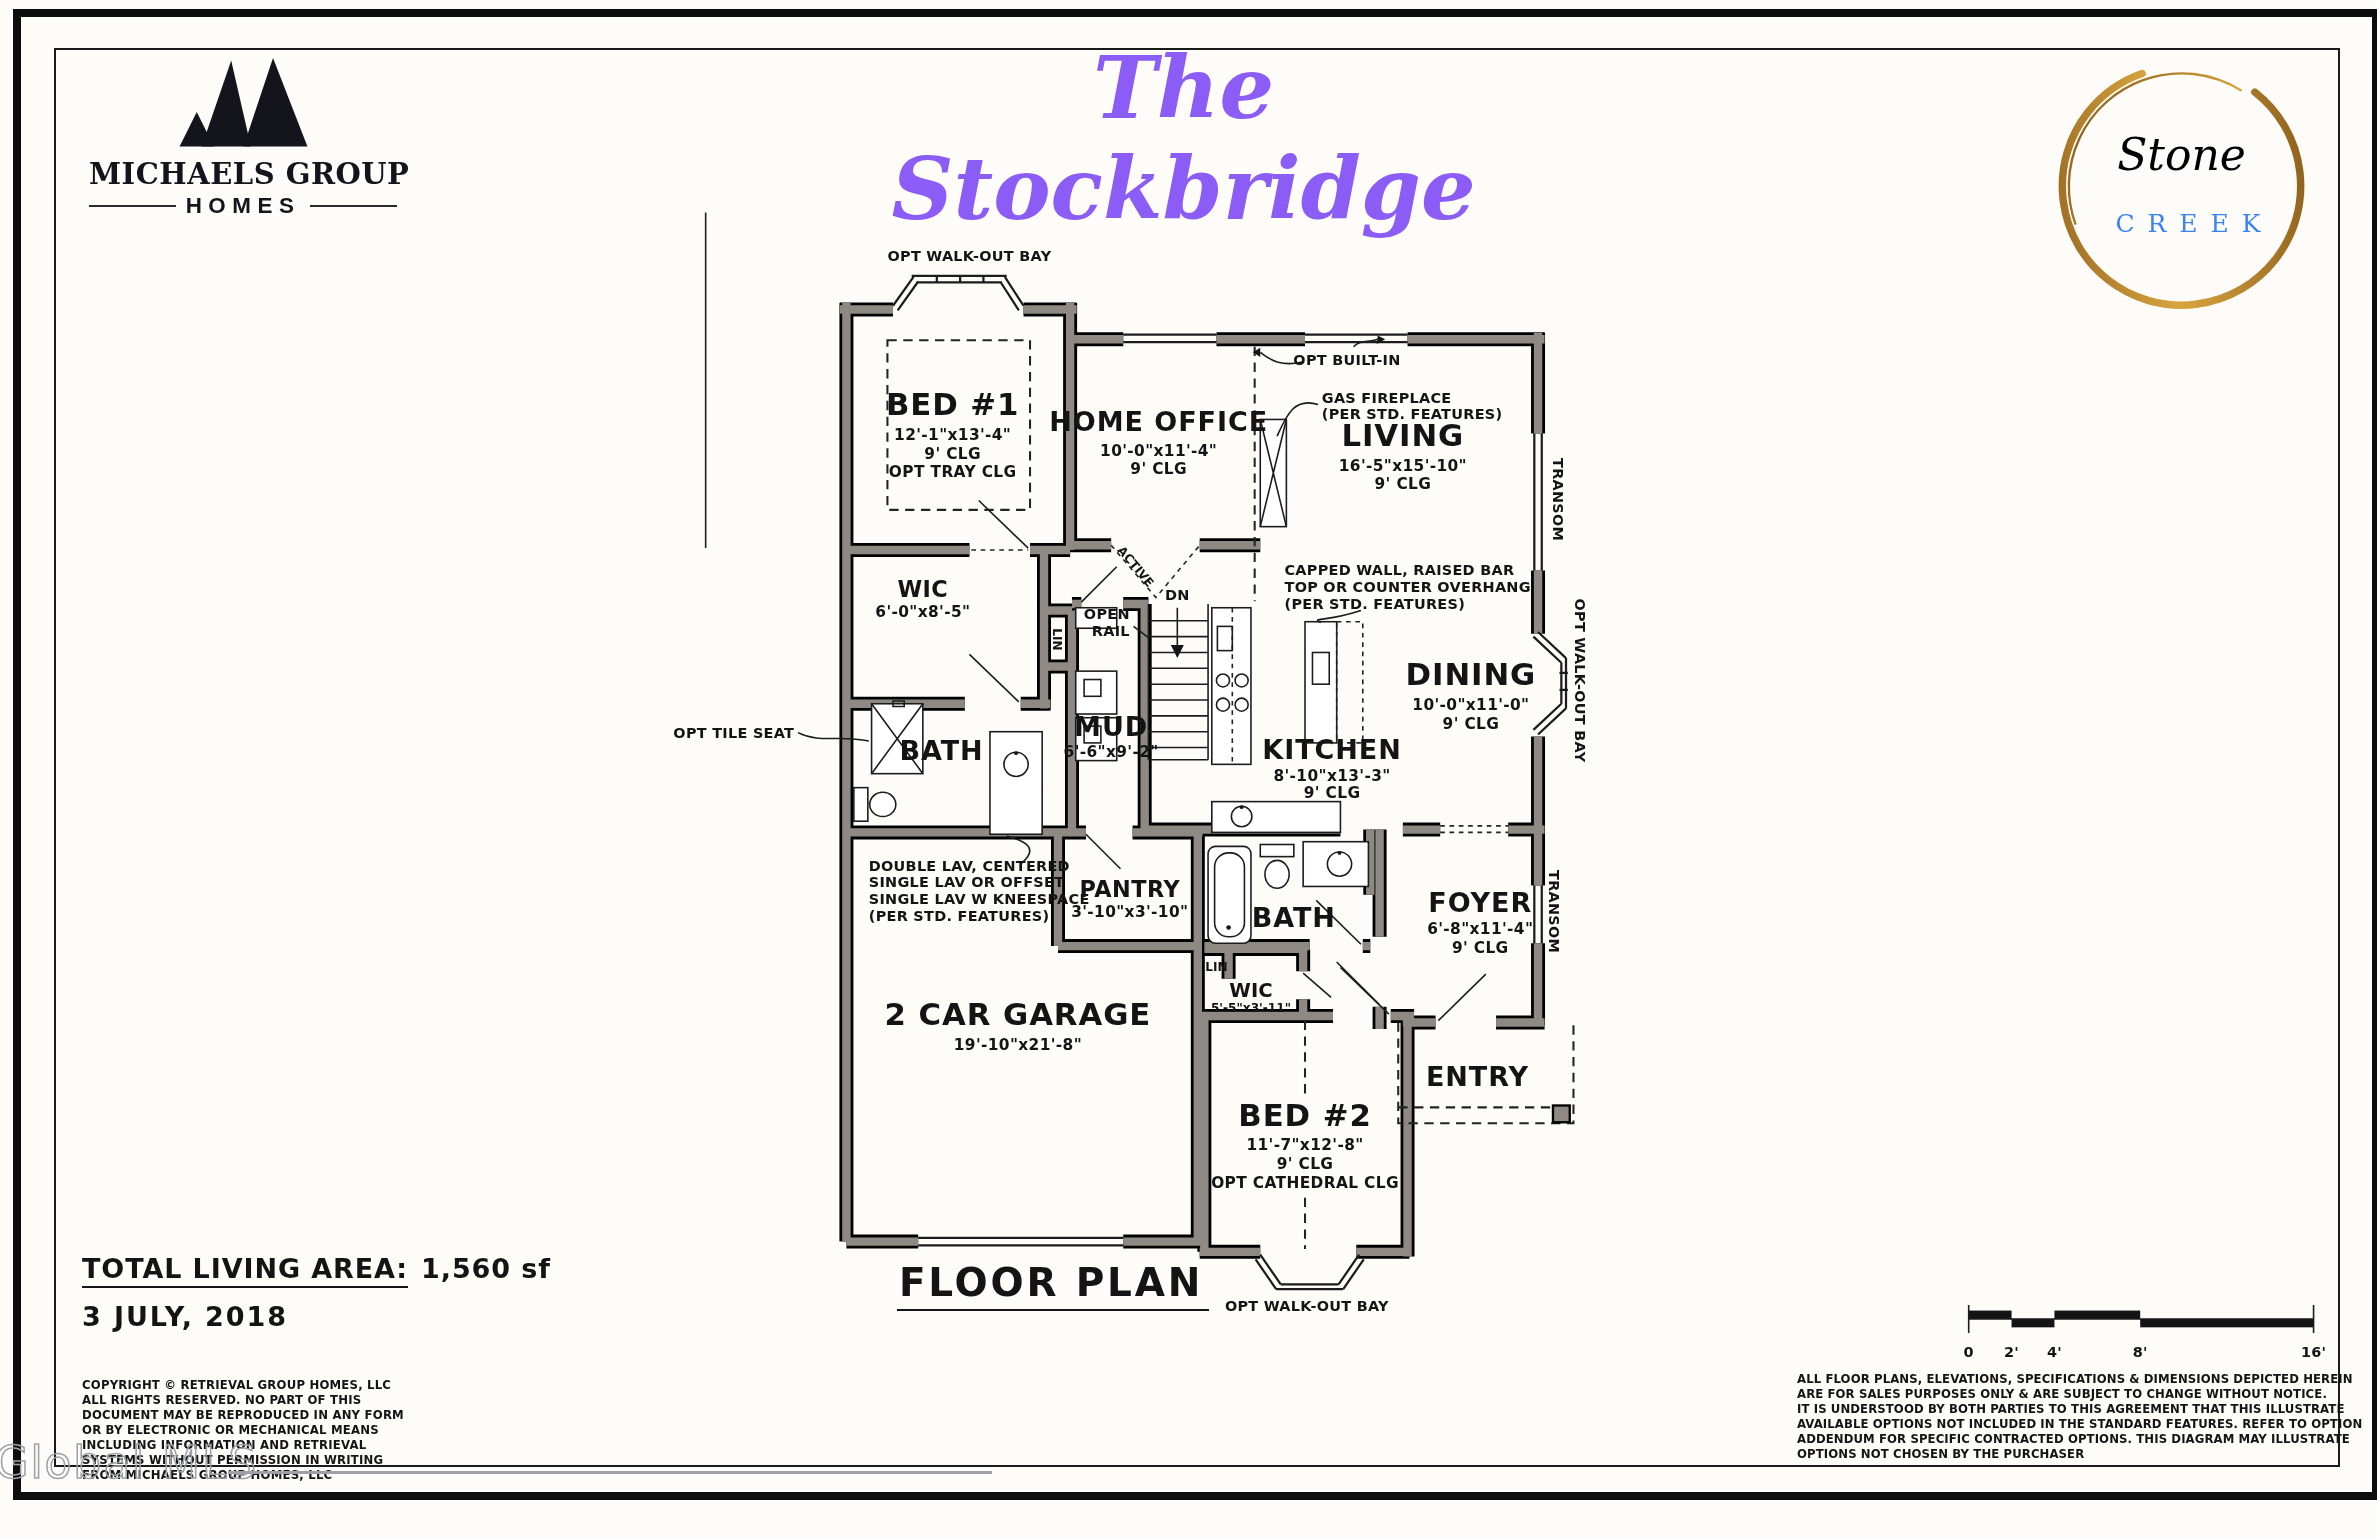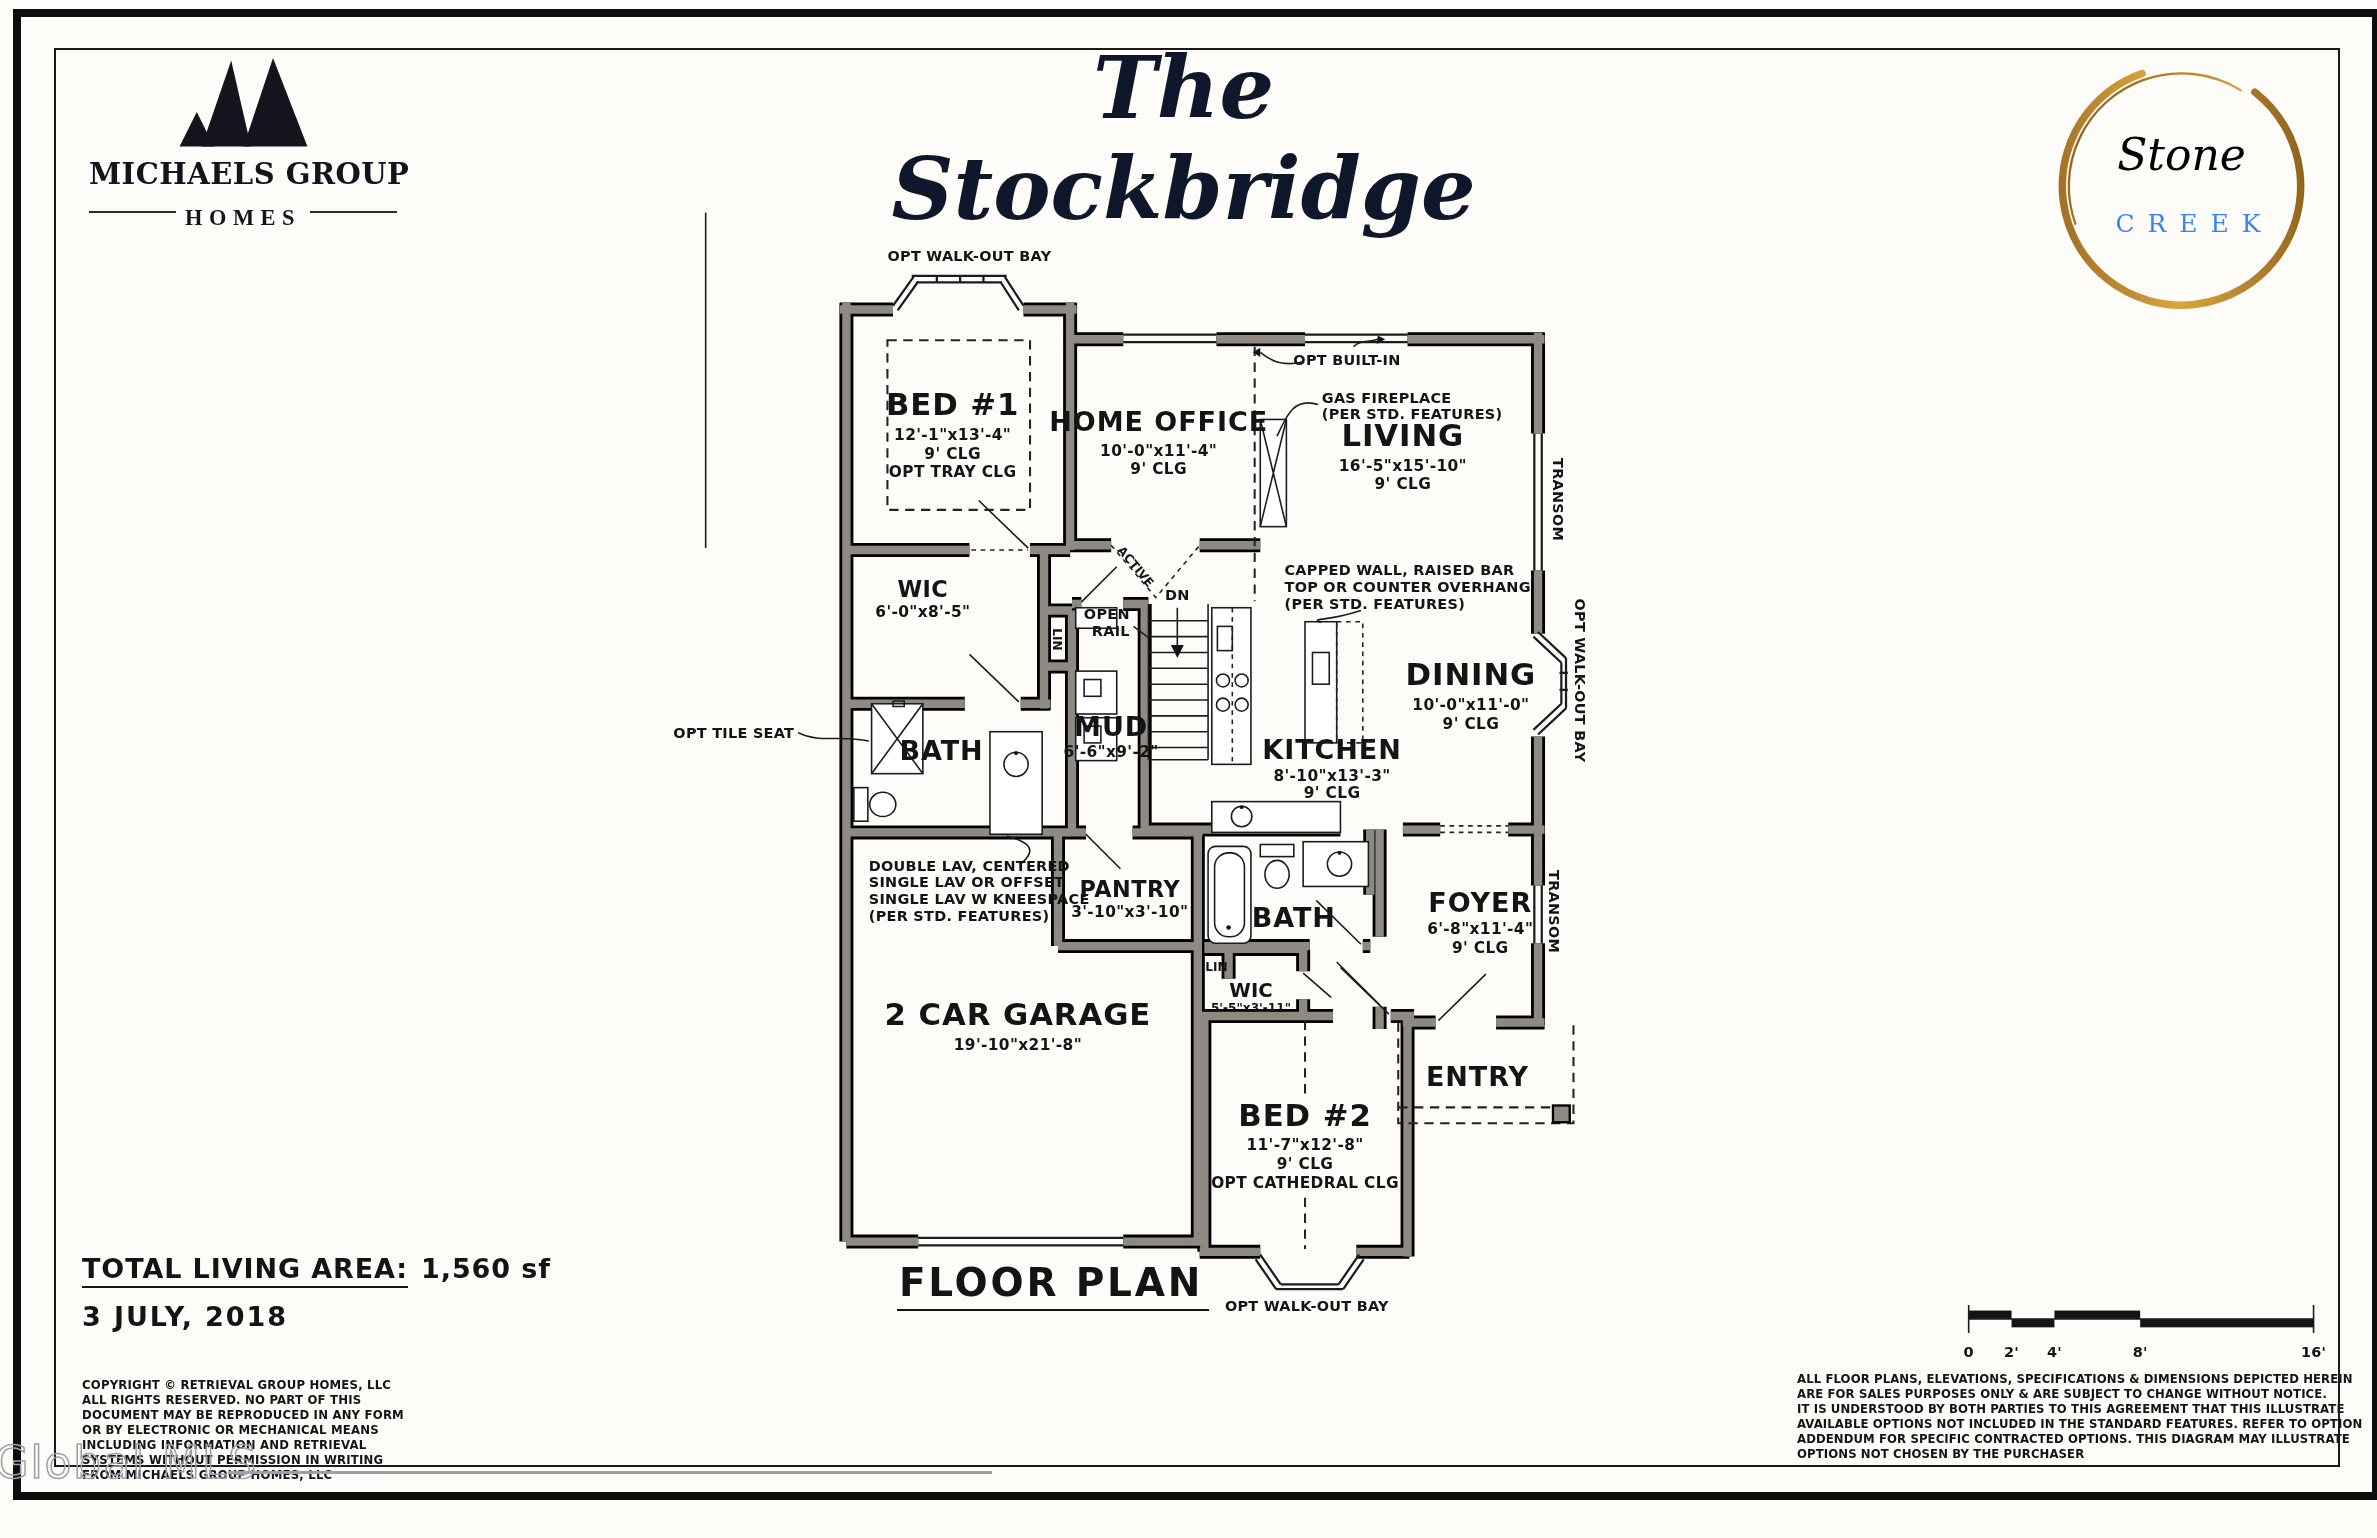--- a/index.html
+++ b/index.html
@@ -9,25 +9,25 @@
   .frame-outer{position:absolute;left:13px;top:9.3px;width:2351px;height:1475px;
                border:8.4px solid #0d0d0d;}
   .frame-inner{position:absolute;left:54px;top:48px;width:2282px;height:1415px;
                border:2.8px solid #1a1a1a;}
   
   #builder-logo{position:absolute;left:89px;top:58px;width:308px;text-align:center;}
   #builder-logo .mname{font-family:"DejaVu Serif",serif;font-weight:bold;font-size:29px;
                        letter-spacing:0.5px;color:#14141d;margin-top:3.7px;white-space:nowrap;}
   .homes-row{display:flex;align-items:center;gap:9.3px;margin-top:1.9px;}
   .homes-row .rule{flex:1;height:1.9px;background:#2a2a2a;}
-  .homes-row .homes{font-family:Liberation Serif, serif;font-weight:bold;font-size:22.4px;
-                    letter-spacing:6.5px;color:#14141d;margin-top:12px;}
+  .homes-row .homes{font-family:Liberation Sans, sans-serif;font-weight:bold;font-size:22.4px;
+                    letter-spacing:6.5px;color:#14141d;}
   #plan-title{position:absolute;left:820px;top:37px;width:727px;text-align:center;
               font-family:"DejaVu Serif",serif;font-style:italic;font-weight:600;
-              font-size:86px;color:#0f172a;}
+              font-size:86px;color:#8b5cf6;}
   #community-logo{position:absolute;left:2051px;top:51px;width:261px;height:270px;}
   #community-logo .script{position:absolute;left:0;top:78px;width:100%;text-align:center;
               font-family:"DejaVu Serif",serif;font-style:italic;font-size:44px;color:#000000;}
   #community-logo .creek{position:absolute;left:13px;top:158px;width:100%;text-align:center;
               font-family:"DejaVu Serif",serif;font-size:25px;letter-spacing:13px;color:#3b82f6;}
   
   #area-block{position:absolute;left:82px;top:1253px;font-weight:600;}
   #area-block .l1{font-size:27px;letter-spacing:0.9px;}
   #area-block .lbl{border-bottom:2.8px solid #161616;padding-bottom:1.9px;}
   #area-block .val{margin-left:13px;}

